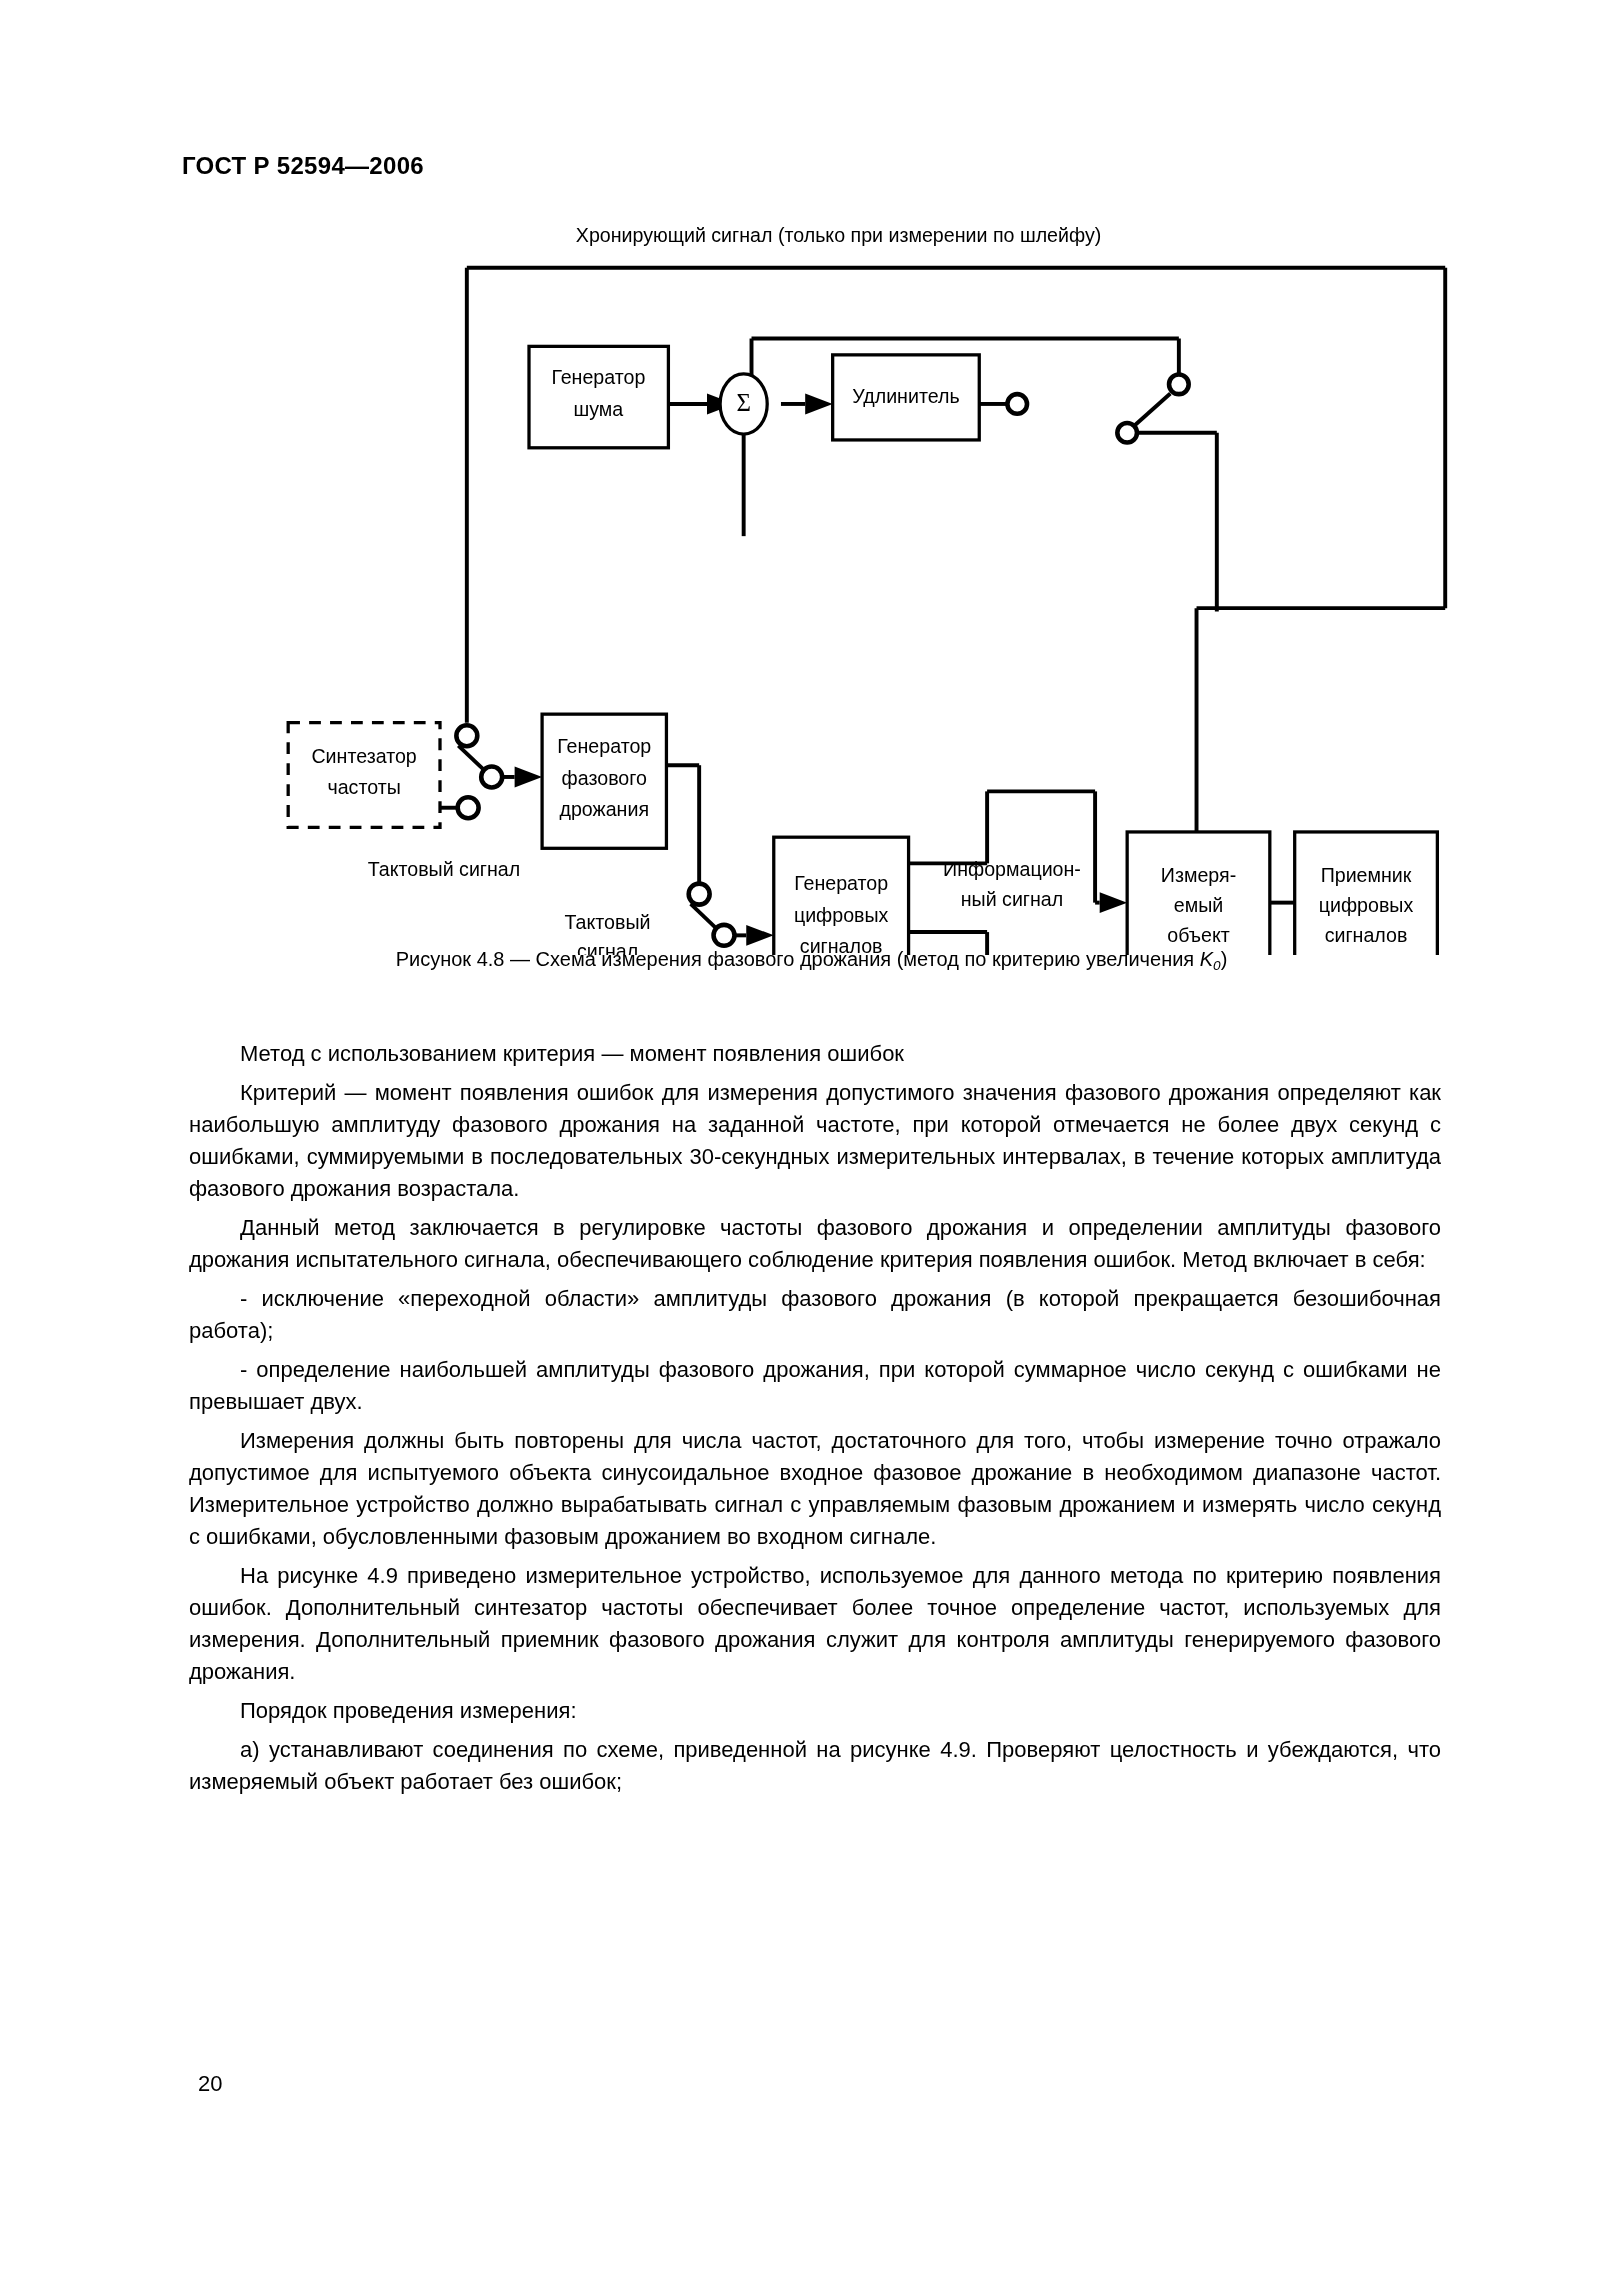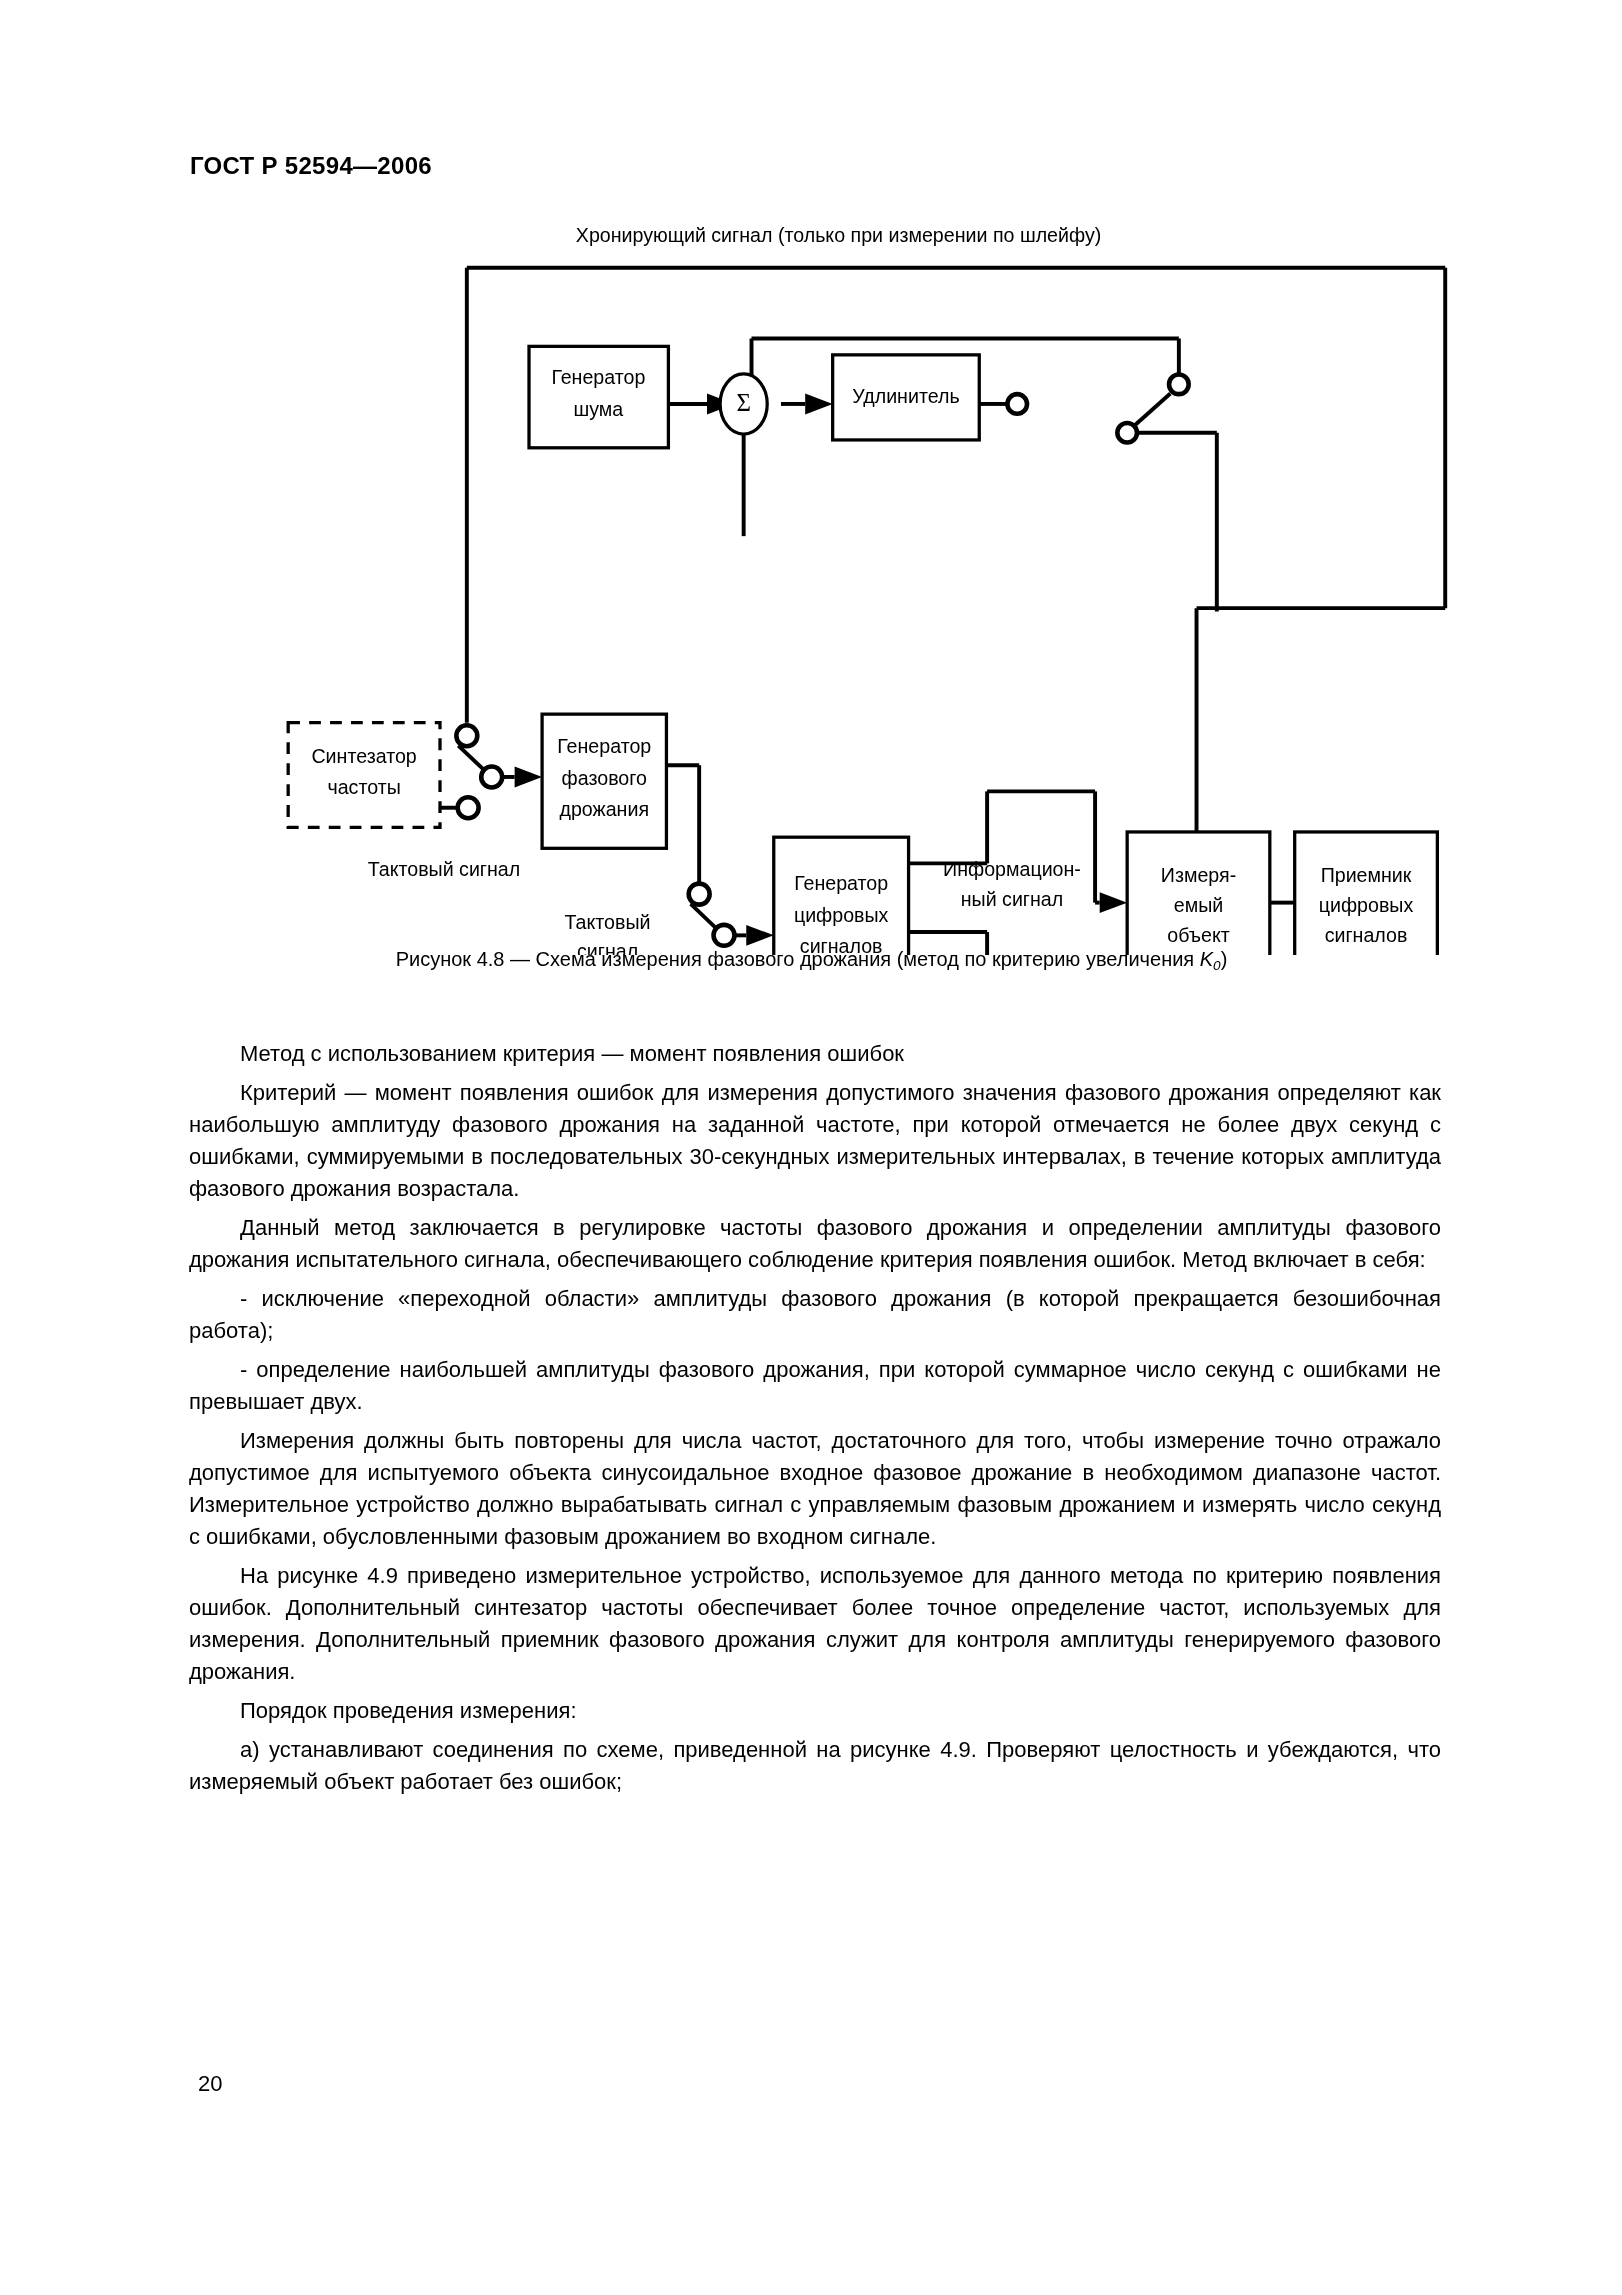--- a/index.html
+++ b/index.html
@@ -22,21 +22,20 @@
 
   
   .header {
     position: absolute;
     left: 182px;
     top: 152px;
     font-size: 24px;
     font-weight: bold;
     letter-spacing: 0.3px;
     white-space: nowrap;
-    margin-left: 8px;
   }
 
   
   .figure {
     position: absolute;
     left: 12px;
     top: 222px;
     width: 1623px;
     height: 733px;
   }

